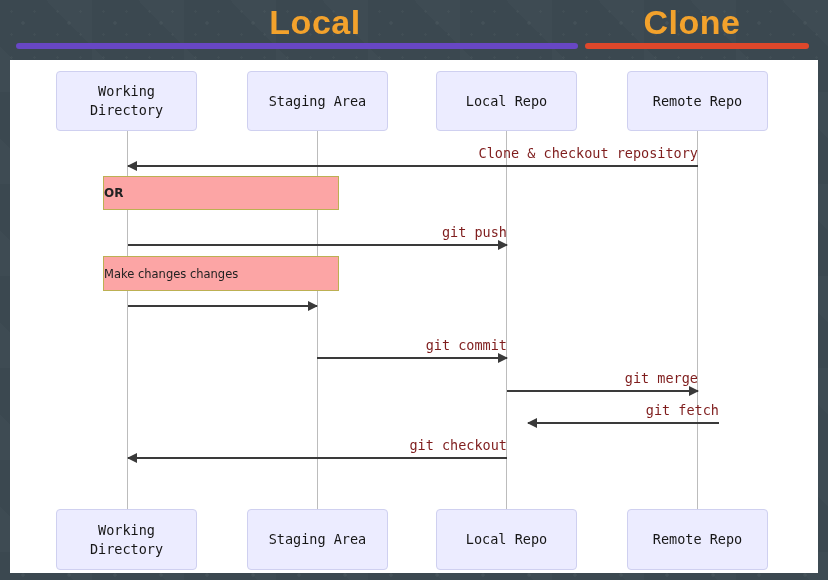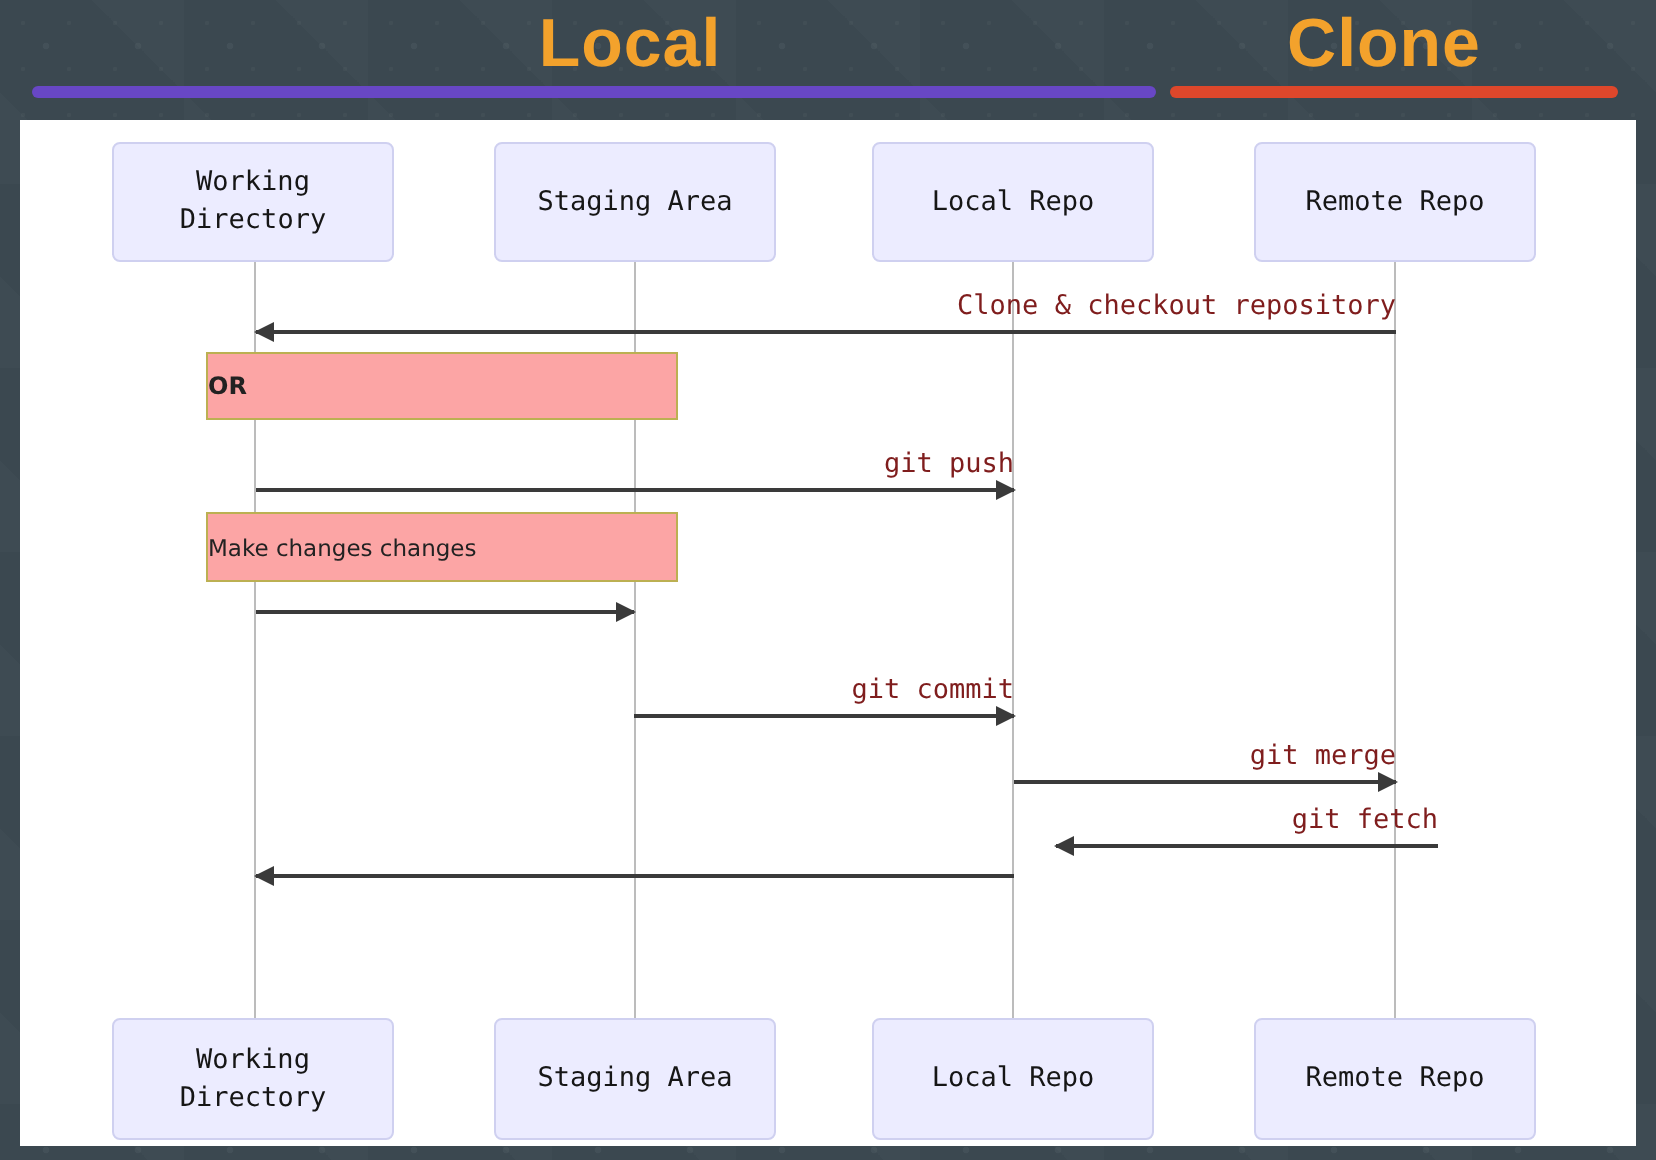--- a/index.html
+++ b/index.html
@@ -179,20 +179,21 @@
     </div>
 
     <div class="msg" style="left:518px;top:342px;width:191px;">
       <div class="msg-label">git fetch</div>
       <div class="msg-line">
         <span class="arrowhead left"></span>
       </div>
     </div>
 
     <div class="msg" style="left:118px;top:377px;width:379px;">
+      <div class="msg-label">git checkout</div>
       <div class="msg-line">
         <span class="arrowhead left"></span>
       </div>
     </div>
 
 
   </div>
 </div>
 
 </body></html>

